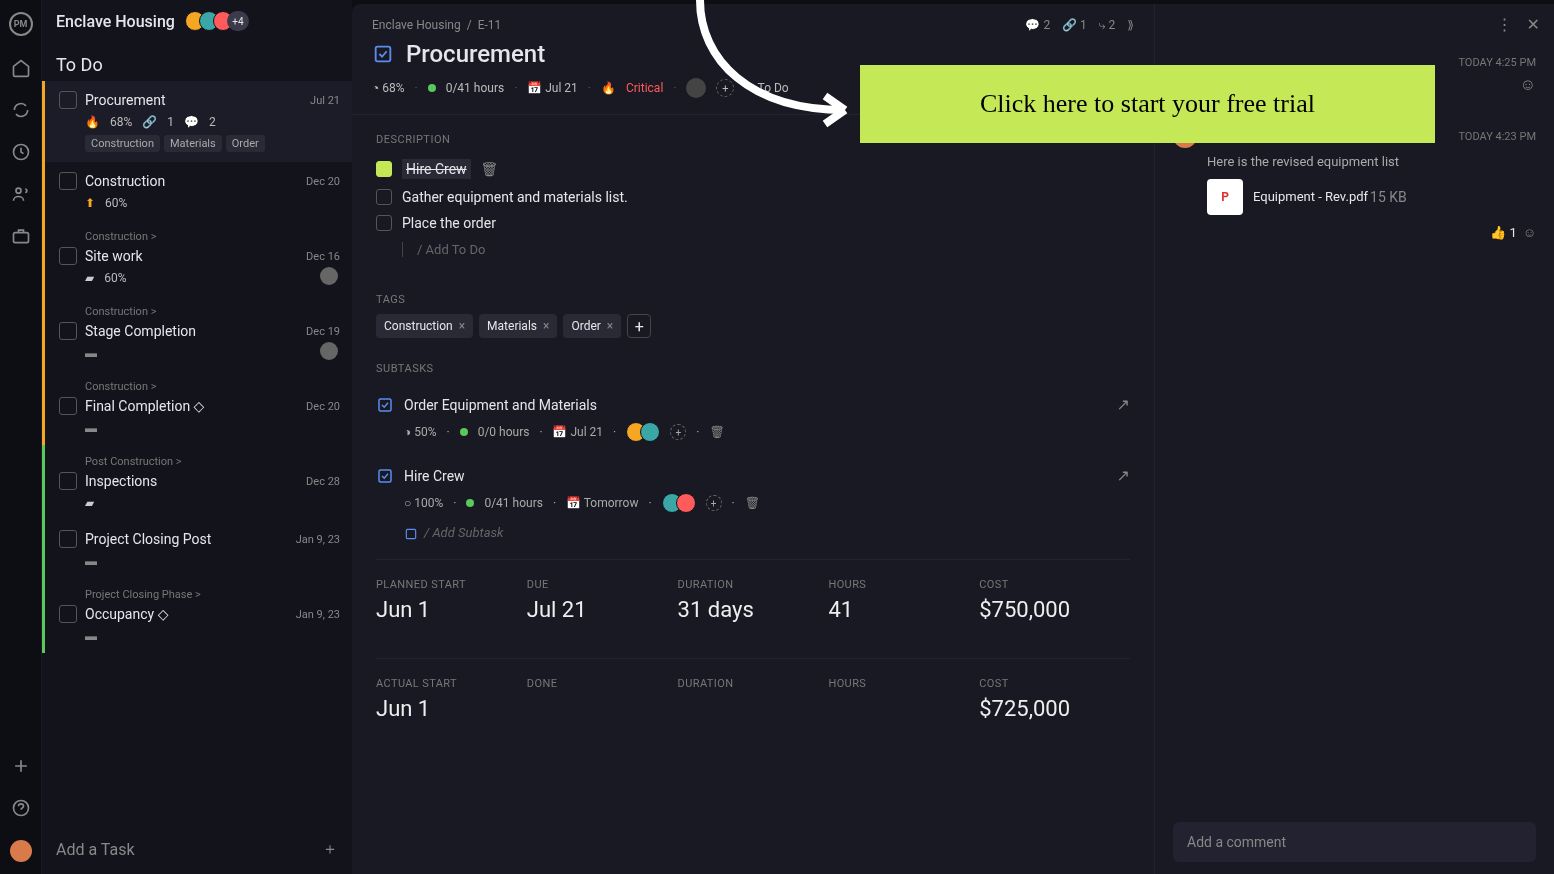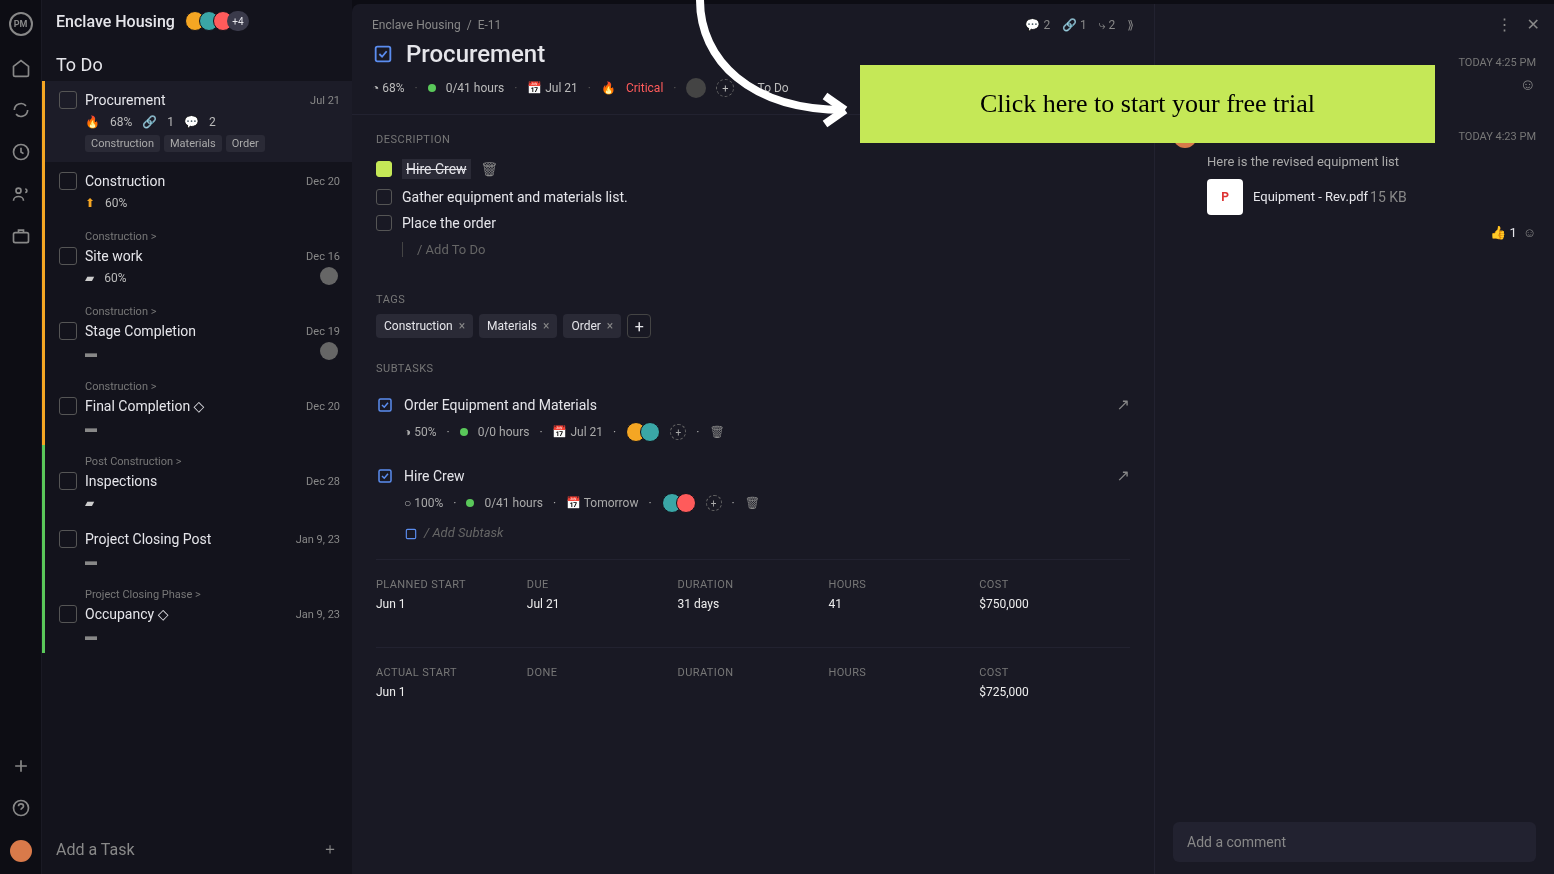--- a/index.html
+++ b/index.html
@@ -55,21 +55,21 @@
 .subtask { padding:12px 0; }
 .subtask .st-row1 { display:flex; align-items:center; gap:10px; }
 .subtask .st-ic { width:18px; height:18px; color:#5b8def; }
 .subtask .st-name { font-size:14px; flex:1; }
 .subtask .st-open { color:#888; cursor:pointer; }
 .subtask .st-row2 { display:flex; align-items:center; gap:10px; margin-top:8px; font-size:12px; color:#aaa; padding-left:28px; }
 .addsub { color:#666; font-style:italic; font-size:13px; padding-left:28px; }
 .stats { display:flex; border-top:1px solid #222230; margin-top:18px; }
 .stat { flex:1; padding:18px 0; }
 .stat .lbl { font-size:11px; color:#777; letter-spacing:0.4px; margin-bottom:6px; }
-.stat .val { font-size:12px; color:#eee; }
+.stat .val { font-size:22px; color:#eee; }
 
 .comments { width:400px; background:#191924; display:flex; flex-direction:column; margin-top:4px; border-left:1px solid #222230; }
 .c-top { height:40px; display:flex; justify-content:flex-end; align-items:center; padding:0 14px; gap:14px; color:#888; }
 .c-body { flex:1; overflow-y:auto; padding:12px 18px; position:relative; }
 .cta-banner { position:absolute; top:65px; right:140px; left:auto; width:560px; background:#c5e857; color:#000; padding:24px 30px; font-size:26px; font-weight:500; text-align:center; z-index:100; }
 .comment { margin-bottom:20px; }
 .comment .c-head { display:flex; align-items:center; gap:10px; }
 .comment .c-av { width:24px; height:24px; border-radius:50%; background:#d97a4a; }
 .comment .c-name { font-size:14px; font-weight:500; flex:1; }
 .comment .c-time { font-size:11px; color:#777; }

